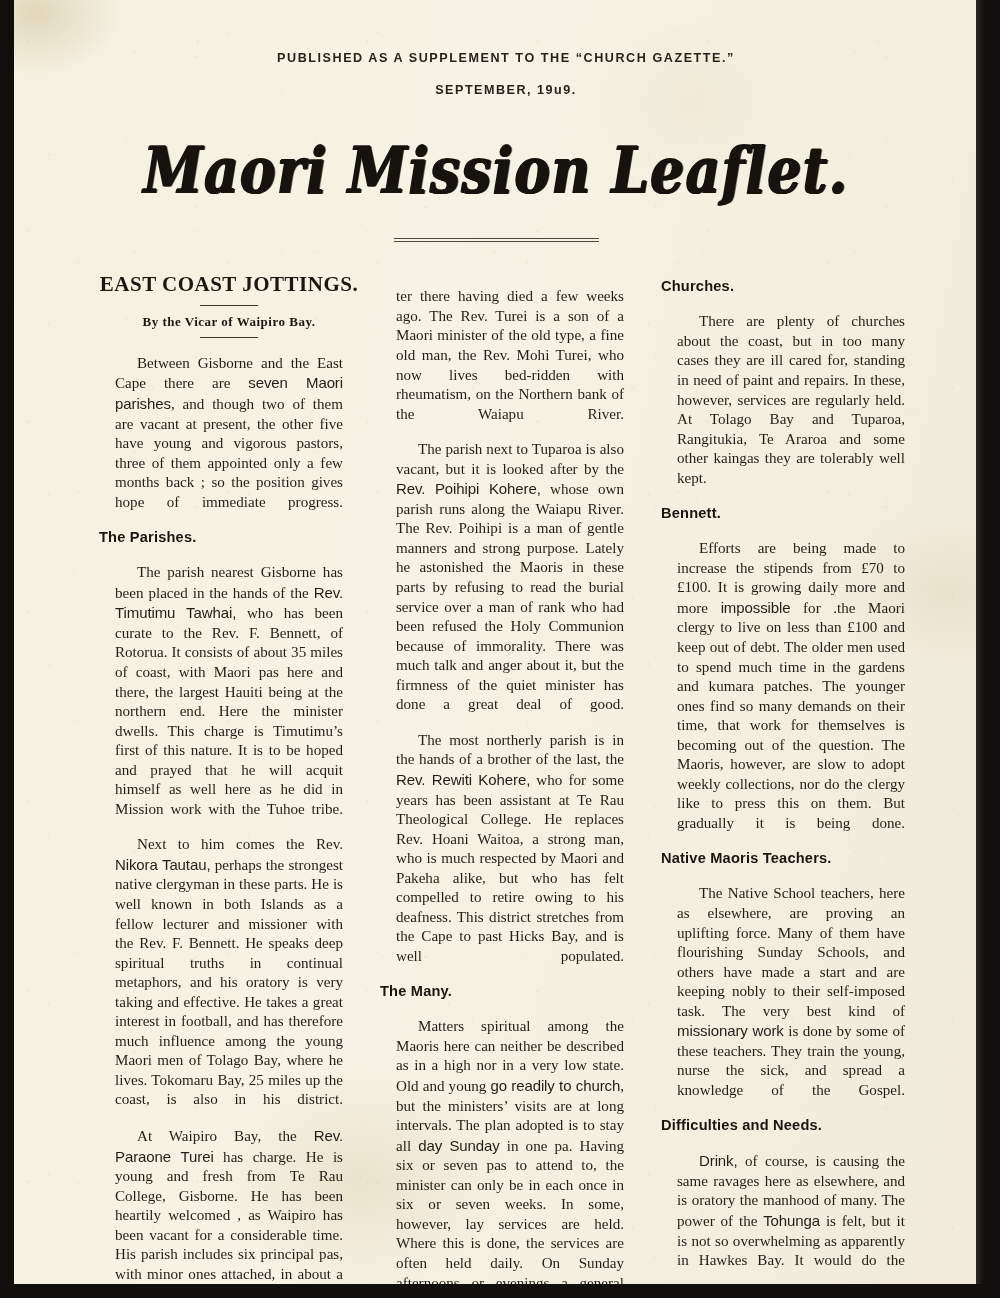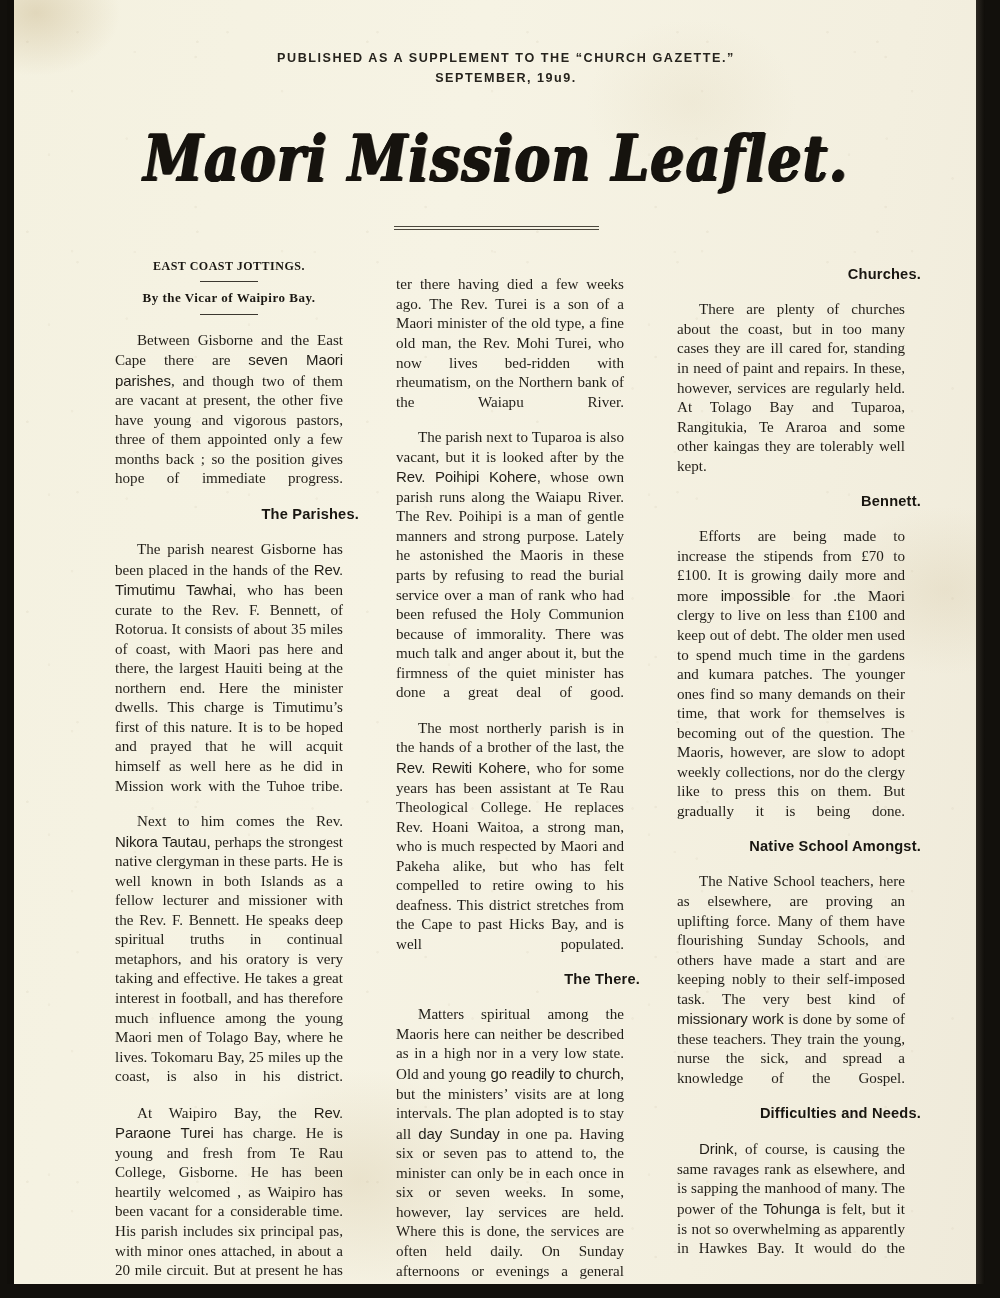--- a/index.html
+++ b/index.html
@@ -60,21 +60,21 @@
   .supplement-line {
     font-family: "Liberation Sans", sans-serif;
     font-weight: 700;
     font-size: 12.6px;
     letter-spacing: 1.55px;
     color: #26231d;
     line-height: 1.62;
     margin: 0;
     padding-left: 20px;
   }
-  .supplement-line.date { letter-spacing: 1.5px; }
+  .supplement-line.date { letter-spacing: 1.5px; margin-top: 12px; }
 
   .leaflet-title {
     margin: 38px 0 0 0;
     font-family: "DejaVu Serif", "Liberation Serif", serif;
     font-weight: 700;
     font-style: italic;
     font-size: 52px;
     letter-spacing: 1.2px;
     color: #16130e;
     line-height: 1;
@@ -100,38 +100,38 @@
     gap: 21px;
     padding: 29px 64px 0 92px;
     box-sizing: border-box;
   }
   .column { width: 272px; }
 
   .col-head {
     text-align: center;
     font-family: "Liberation Serif", serif;
     font-weight: 700;
-    font-size: 12px;
+    font-size: 21px;
     letter-spacing: 0.5px;
     color: #1a1712;
     margin: 0;
     line-height: 1.25;
   }
   .col-head.sub { font-size: 13px; }
 
   .mini-rule {
     width: 58px;
     height: 1px;
     background: #3b372f;
     margin: 7px auto 8px auto;
     border: 0;
   }
 
   .sec-head {
-    text-align: right;
+    text-align: left;
     font-family: "Liberation Sans", "DejaVu Sans", sans-serif;
     font-weight: 700;
     font-size: 14.6px;
     color: #191611;
     margin: 6px 0 1px 0;
     line-height: 1.3;
     letter-spacing: .2px;
   }
 
   p.body {
@@ -187,37 +187,37 @@
       <p class="body"><span>At Waipiro Bay, the </span><b>Rev. Paraone Turei</b><span> has charge. He is young and fresh from Te Rau College, Gisborne. He has been heartily welcomed , as Waipiro has been vacant for a considerable time. His parish includes six principal pas, with minor ones attached, in about a 20 mile circuit. But at present he has charge of Tuparoa parish also, “ next door,” the previous minis-</span></p>
     </div>
 
     <div class="column">
       <p class="body run-on">ter there having died a few weeks ago. The Rev. Turei is a son of a Maori minister of the old type, a fine old man, the Rev. Mohi Turei, who now lives bed-ridden with rheumatism, on the Northern bank of the Waiapu River.</p>
 
       <p class="body"><span>The parish next to Tuparoa is also vacant, but it is looked after by the </span><b>Rev. Poihipi Kohere,</b><span> whose own parish runs along the Waiapu River. The Rev. Poihipi is a man of gentle manners and strong purpose. Lately he astonished the Maoris in these parts by refusing to read the burial service over a man of rank who had been refused the Holy Communion because of immorality. There was much talk and anger about it, but the firmness of the quiet minister has done a great deal of good.</span></p>
 
       <p class="body"><span>The most northerly parish is in the hands of a brother of the last, the </span><b>Rev. Rewiti Kohere,</b><span> who for some years has been assistant at Te Rau Theological College. He replaces Rev. Hoani Waitoa, a strong man, who is much respected by Maori and Pakeha alike, but who has felt compelled to retire owing to his deafness. This district stretches from the Cape to past Hicks Bay, and is well populated.</span></p>
 
-      <h4 class="sec-head">The There.</h4>
+      <h4 class="sec-head">The Many.</h4>
 
       <p class="body"><span>Matters spiritual among the Maoris here can neither be described as in a high nor in a very low state. Old and young </span><b>go readily to church</b><span>, but the ministers’ visits are at long intervals. The plan adopted is to stay all </span><b>day Sunday</b><span> in one pa. Having six or seven pas to attend to, the minister can only be in each once in six or seven weeks. In some, however, lay services are held. Where this is done, the services are often held daily. On Sunday afternoons or evenings a general </span><b>repetition of Scripture</b><span> is held, some of the old people saying off the Collect, Epistle and Gospel with easc. The younger genera-</span></p>
     </div>
 
     <div class="column">
 
       <h4 class="sec-head">Churches.</h4>
       <p class="body">There are plenty of churches about the coast, but in too many cases they are ill cared for, standing in need of paint and repairs. In these, however, services are regularly held. At Tolago Bay and Tuparoa, Rangitukia, Te Araroa and some other kaingas they are tolerably well kept.</p>
 
       <h4 class="sec-head">Bennett.</h4>
       <p class="body"><span>Efforts are being made to increase the stipends from £70 to £100. It is growing daily more and more </span><b>impossible</b><span> for .the Maori clergy to live on less than £100 and keep out of debt. The older men used to spend much time in the gardens and kumara patches. The younger ones find so many demands on their time, that work for themselves is becoming out of the question. The Maoris, however, are slow to adopt weekly collections, nor do the clergy like to press this on them. But gradually it is being done.</span></p>
 
-      <h4 class="sec-head">Native School Amongst.</h4>
+      <h4 class="sec-head">Native Maoris Teachers.</h4>
       <p class="body"><span>The Native School teachers, here as elsewhere, are proving an uplifting force. Many of them have flourishing Sunday Schools, and others have made a start and are keeping nobly to their self-imposed task. The very best kind of </span><b>missionary work</b><span> is done by some of these teachers. They train the young, nurse the sick, and spread a knowledge of the Gospel.</span></p>
 
       <h4 class="sec-head">Difficulties and Needs.</h4>
-      <p class="body"><b>Drink,</b><span> of course, is causing the same ravages rank as elsewhere, and is sapping the manhood of many. The power of the </span><b>Tohunga</b><span> is felt, but it is not so overwhelming as apparently in Hawkes Bay. It would do the</span></p>
+      <p class="body"><b>Drink,</b><span> of course, is causing the same ravages here as elsewhere, and is oratory the manhood of many. The power of the </span><b>Tohunga</b><span> is felt, but it is not so overwhelming as apparently in Hawkes Bay. It would do the</span></p>
     </div>
 
   </div>
 
   <div class="scan-edge left"></div>
   <div class="scan-edge right"></div>
 </div>
 
 </body></html>

